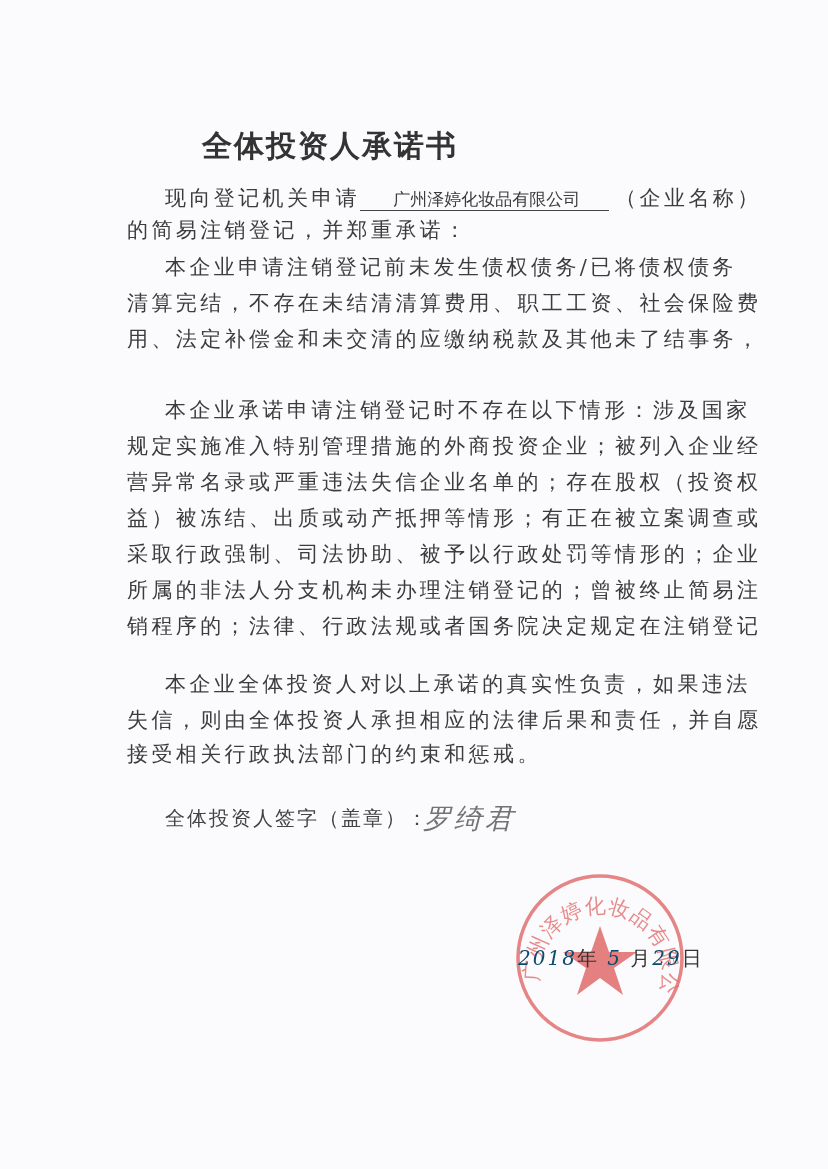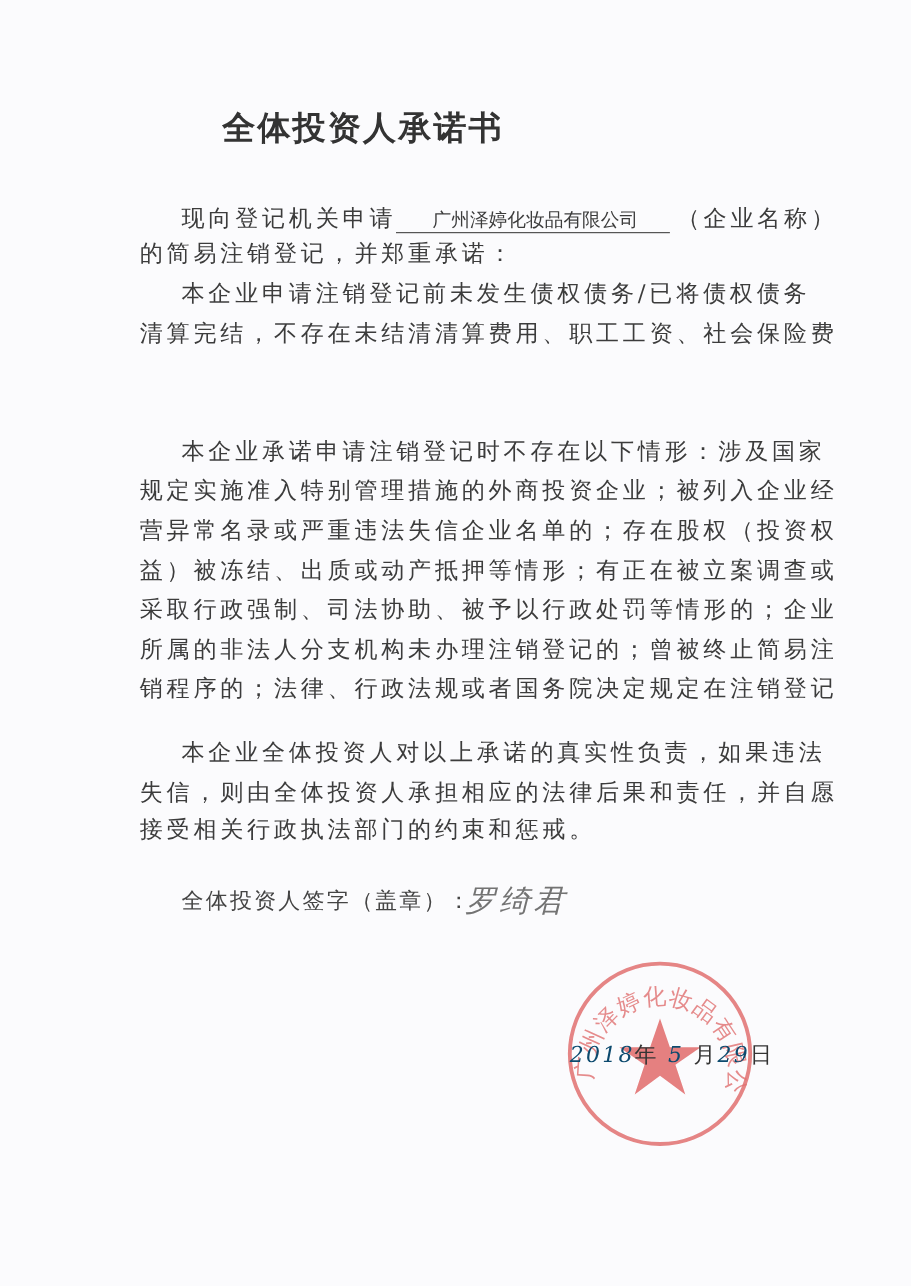--- a/index.html
+++ b/index.html
@@ -5,21 +5,21 @@
   html, body { margin:0; padding:0; }
   body {
     width:828px; height:1169px; overflow:hidden;
     background:#fbfbfd;
     font-family:"DejaVu Serif","Liberation Serif",serif;
     color:#3a3a3a;
     position:relative;
   }
   .page { position:absolute; left:0; top:0; width:828px; height:1169px; }
   .title {
-    position:absolute; left:0; width:660px; top:96px;
+    position:absolute; left:0; width:660px; top:126px;
     text-align:center;
     font-family:"DejaVu Sans","Liberation Sans",sans-serif;
     font-weight:bold; font-size:30px; letter-spacing:2px; color:#333;
   }
   .line {
     position:absolute; left:127px; width:575px;
     font-size:21px; line-height:36px; height:36px;
     white-space:nowrap; letter-spacing:3.4px; color:#3c3c3c;
   }
   .indent { left:165px; width:537px; }
@@ -49,20 +49,21 @@
 
   <div class="title">全体投资人承诺书</div>
 
   <div class="line indent" style="top:180px;">
     <span>现向登记机关申请</span><span class="company">广州泽婷化妆品有限公司</span><span>（企业名称）</span>
   </div>
   <div class="line" style="top:212px;">的简易注销登记，并郑重承诺：</div>
 
   <div class="line indent" style="top:249px;">本企业申请注销登记前未发生债权债务/已将债权债务</div>
   <div class="line" style="top:285px;">清算完结，不存在未结清清算费用、职工工资、社会保险费</div>
+  <div class="line" style="top:321px;">用、法定补偿金和未交清的应缴纳税款及其他未了结事务，</div>
 
   <div class="line indent" style="top:392px;">本企业承诺申请注销登记时不存在以下情形：涉及国家</div>
   <div class="line" style="top:428px;">规定实施准入特别管理措施的外商投资企业；被列入企业经</div>
   <div class="line" style="top:464px;">营异常名录或严重违法失信企业名单的；存在股权（投资权</div>
   <div class="line" style="top:536px;">采取行政强制、司法协助、被予以行政处罚等情形的；企业</div>
   <div class="line" style="top:500px;">益）被冻结、出质或动产抵押等情形；有正在被立案调查或</div>
   <div class="line" style="top:572px;">所属的非法人分支机构未办理注销登记的；曾被终止简易注</div>
   <div class="line" style="top:608px;">销程序的；法律、行政法规或者国务院决定规定在注销登记</div>
 
   <div class="line indent" style="top:666px;">本企业全体投资人对以上承诺的真实性负责，如果违法</div>

